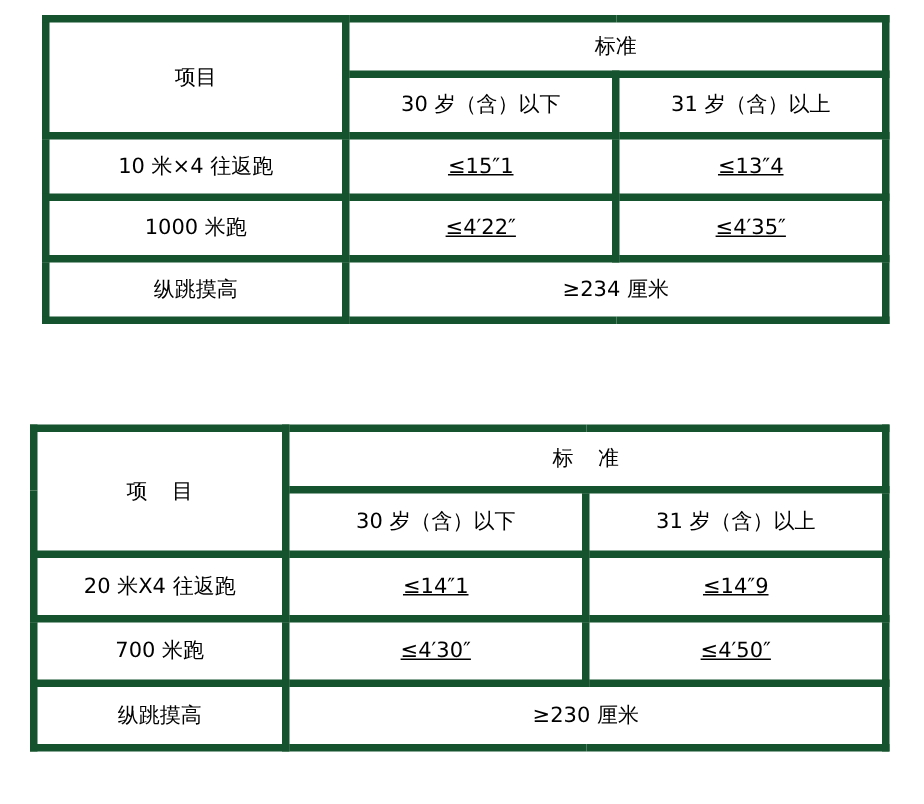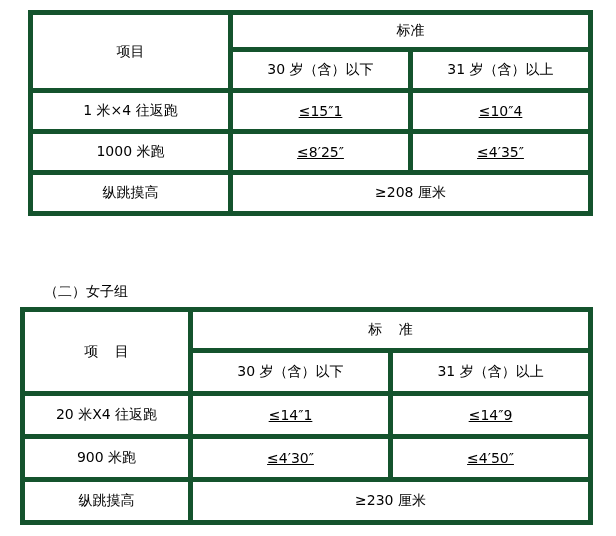--- a/index.html
+++ b/index.html
@@ -79,39 +79,38 @@
     <tbody>
       <tr class="r1">
         <td rowspan="2">项目</td>
         <td colspan="2">标准</td>
       </tr>
       <tr class="r2">
         <td>30 岁（含）以下</td>
         <td>31 岁（含）以上</td>
       </tr>
       <tr>
-        <td>1 米×4 往返跑</td>
+        <td>10 米×4 往返跑</td>
         <td><span class="u">≤15″1</span></td>
-        <td><span class="u">≤10″4</span></td>
+        <td><span class="u">≤13″4</span></td>
       </tr>
       <tr>
         <td>1000 米跑</td>
-        <td><span class="u">≤8′25″</span></td>
+        <td><span class="u">≤4′22″</span></td>
         <td><span class="u">≤4′35″</span></td>
       </tr>
       <tr>
         <td>纵跳摸高</td>
-        <td colspan="2">≥208 厘米</td>
+        <td colspan="2">≥234 厘米</td>
       </tr>
     </tbody>
   </table>
 </div>
 
 <div class="section" style="top: 283px;">
-  <div class="section-title" style="margin-left: 44px;">（二）女子组</div>
   <table class="fit-table" id="women-table">
     <colgroup>
       <col style="width: 168px;">
       <col style="width: 200px;">
       <col style="width: 200px;">
     </colgroup>
     <tbody>
       <tr class="r1">
         <td rowspan="2"><span class="spaced">项  目</span></td>
         <td colspan="2"><span class="spaced">标  准</span></td>
@@ -120,21 +119,21 @@
 
         <td>30 岁（含）以下</td>
         <td>31 岁（含）以上</td>
       </tr>
       <tr>
         <td>20 米X4 往返跑</td>
         <td><span class="u">≤14″1</span></td>
         <td><span class="u">≤14″9</span></td>
       </tr>
       <tr>
-        <td>900 米跑</td>
+        <td>700 米跑</td>
         <td><span class="u">≤4′30″</span></td>
         <td><span class="u">≤4′50″</span></td>
       </tr>
       <tr>
         <td>纵跳摸高</td>
         <td colspan="2">≥230 厘米</td>
       </tr>
     </tbody>
   </table>
 </div>

